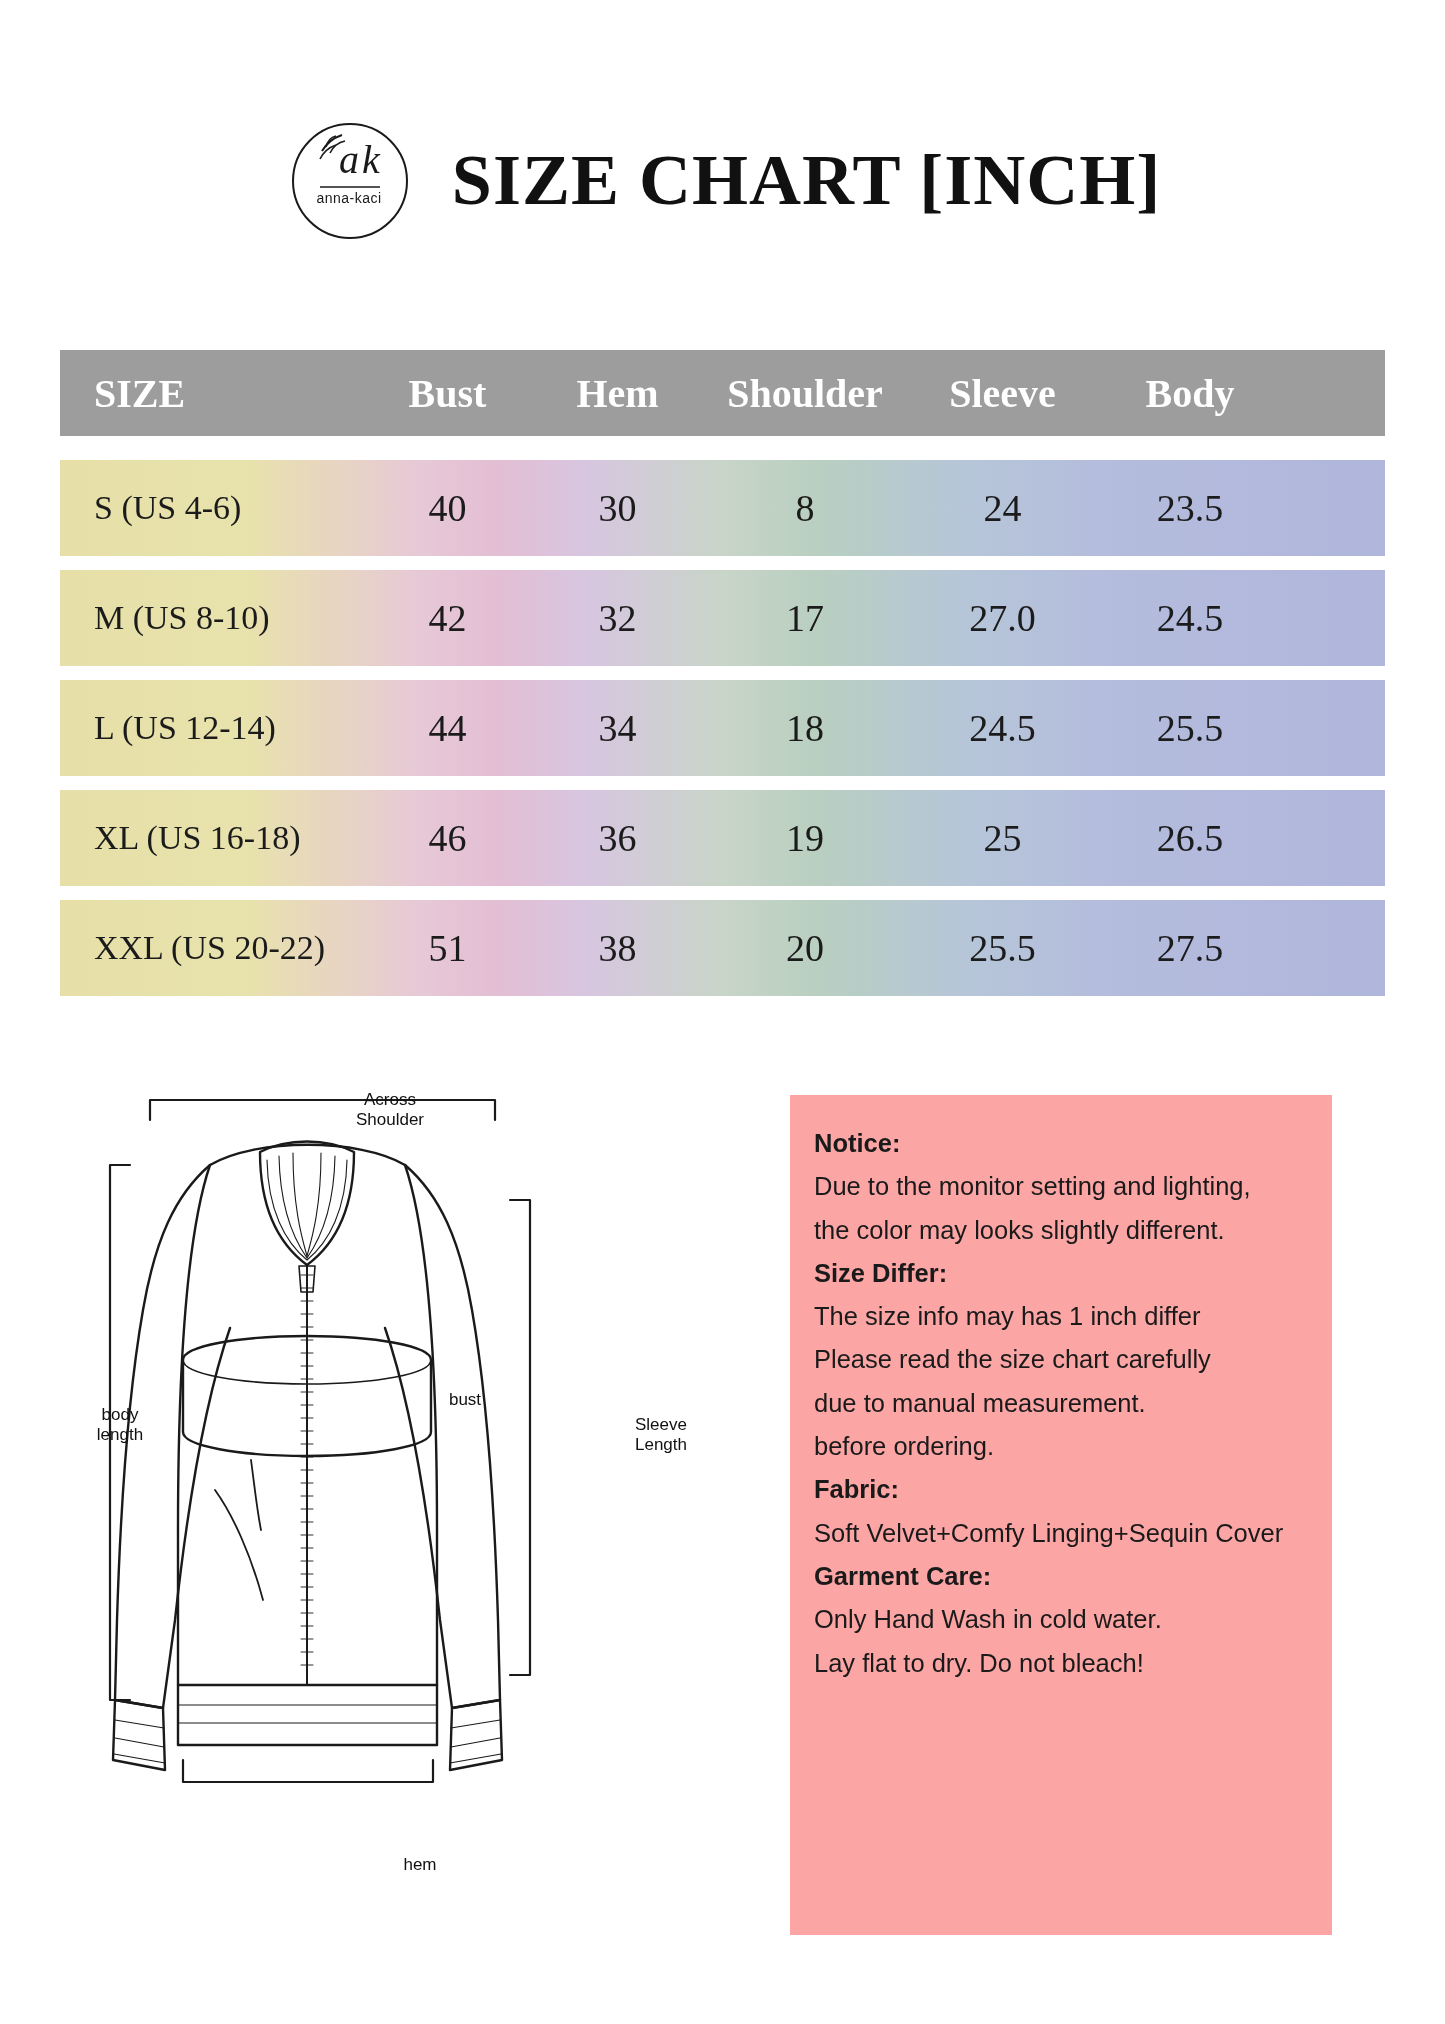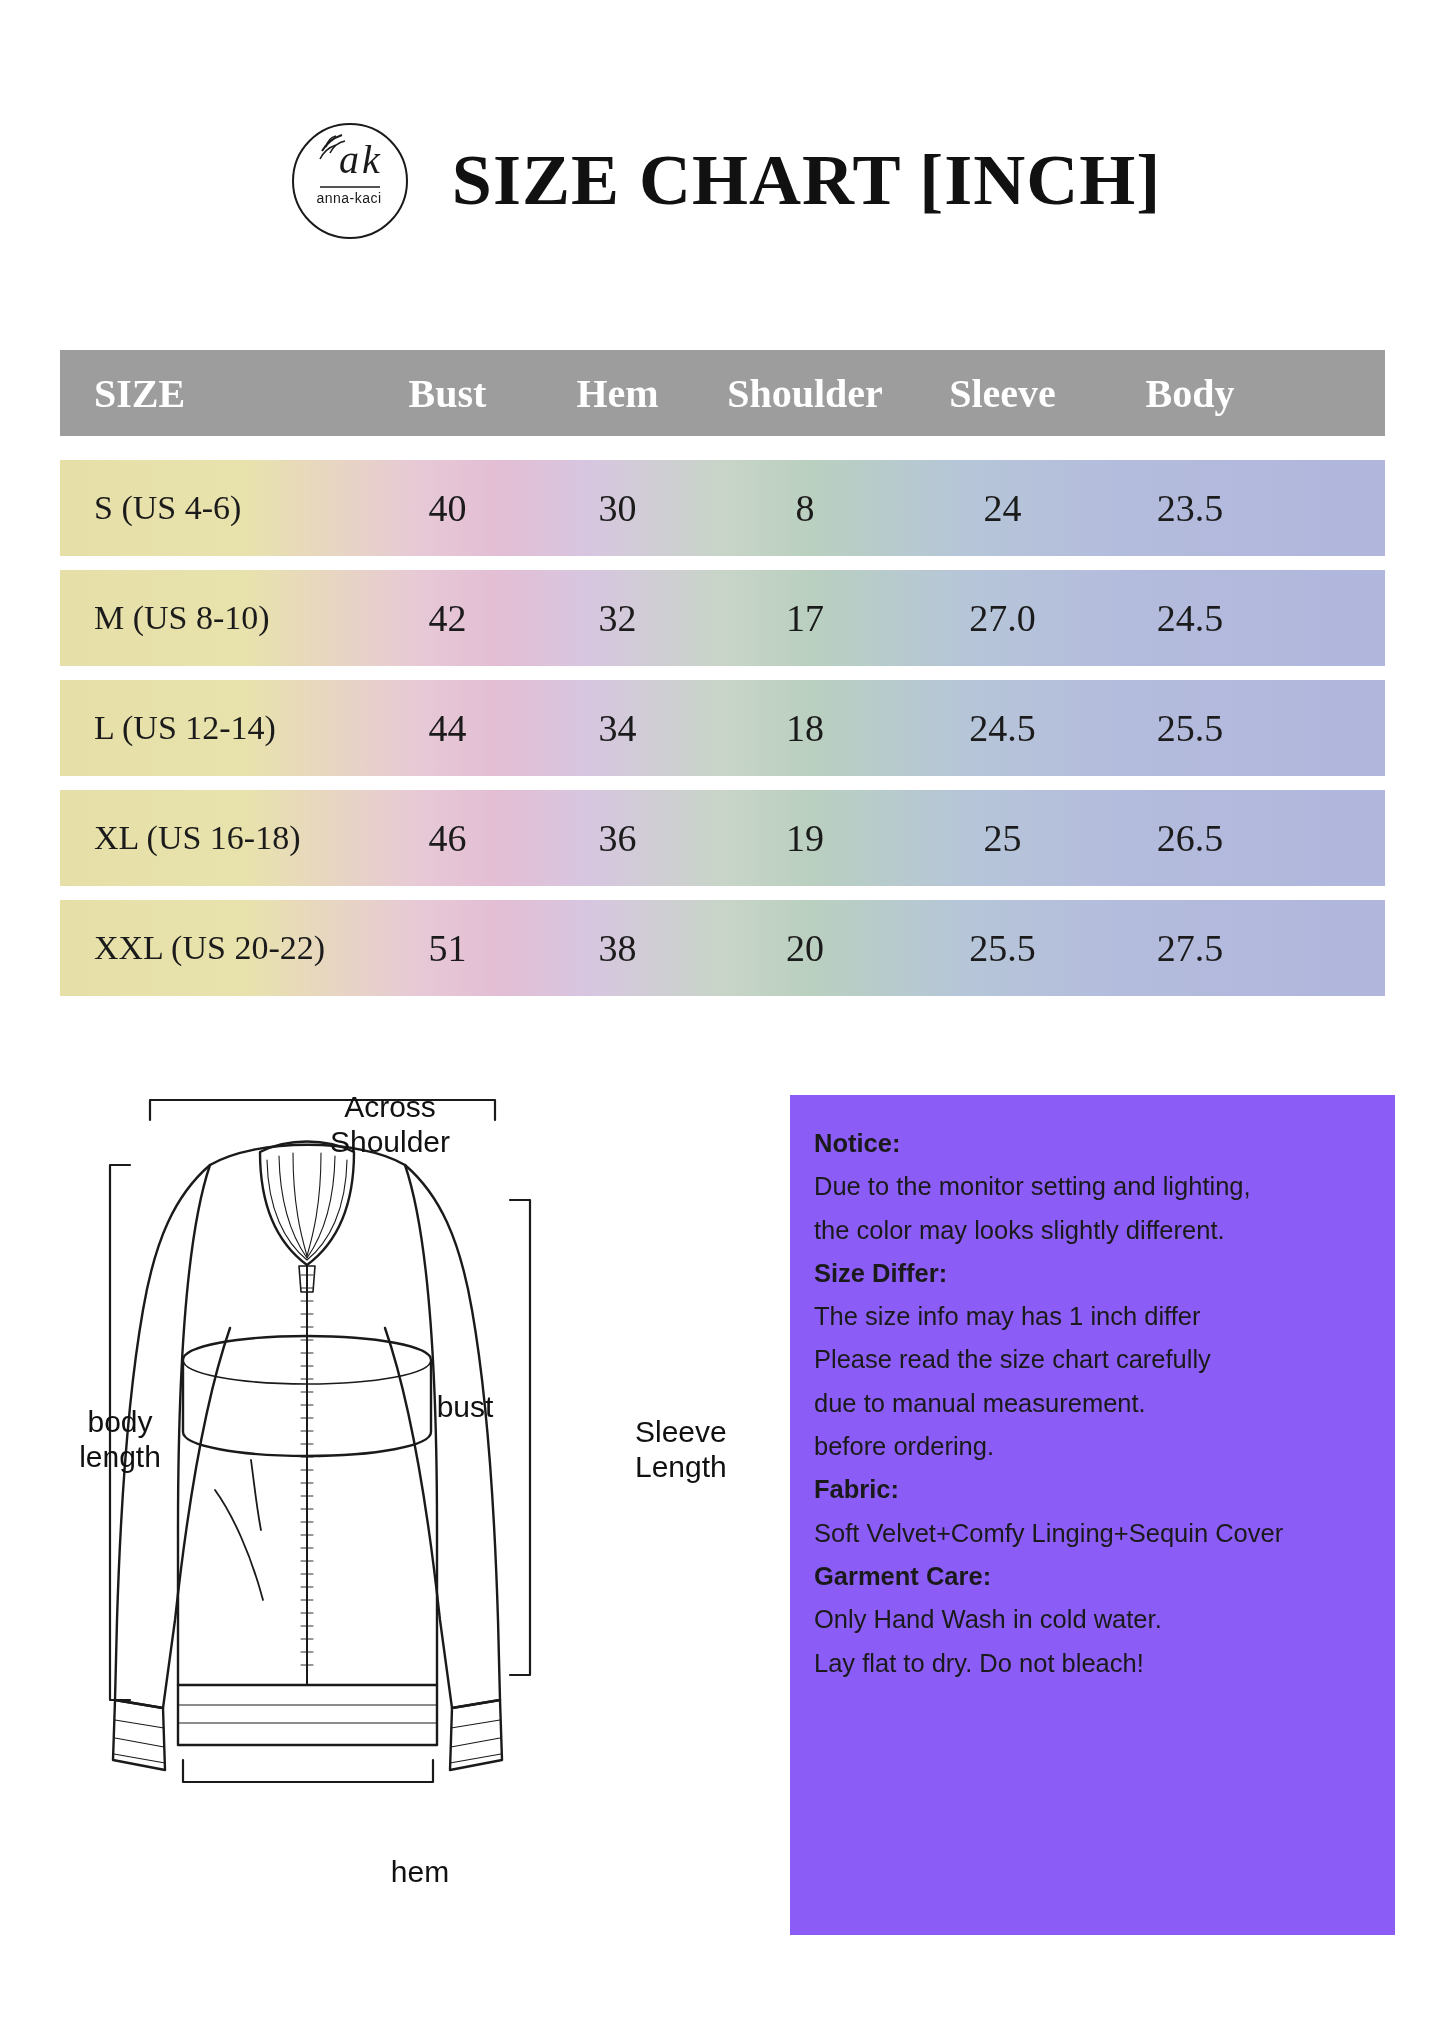--- a/index.html
+++ b/index.html
@@ -71,32 +71,32 @@
     font-size:38px;color:#1b1b1b;
   }
   .row.body .c-size{font-size:34px;text-align:left;}
 
   
   .diagram{
     position:absolute;left:55px;top:1060px;width:720px;height:880px;
   }
   .diagram svg{position:absolute;left:0;top:0;}
   .dlabel{
-    position:absolute;font-size:30px;color:#111;line-height:1.15;
+    position:absolute;font-size:17px;color:#111;line-height:1.15;
     font-family:"Liberation Sans", sans-serif;text-align:center;
   }
   .lbl-across{left:250px;top:30px;width:170px;}
   .lbl-bust{left:350px;top:330px;width:120px;}
   .lbl-hem{left:305px;top:795px;width:120px;}
   .lbl-bodylen{left:10px;top:345px;width:110px;text-align:center;}
   .lbl-sleevelen{left:580px;top:355px;width:130px;text-align:left;}
 
   .notice{
-    position:absolute;left:790px;top:1095px;width:605px;height:840px;
-    background:#8b5cf6;box-sizing:border-box;padding:28px 22px 10px 24px;
+    position:absolute;left:790px;top:1095px;width:542px;height:840px;
+    background:#fca5a5;box-sizing:border-box;padding:28px 22px 10px 24px;
   }
   .notice p{
     margin:0 0 2px 0;font-size:25.5px;line-height:1.62;color:#1a1a1a;
     font-family:"Liberation Sans", sans-serif;
   }
   .notice p.b{font-weight:bold;}
 </style>
 </head>
 <body>
 

